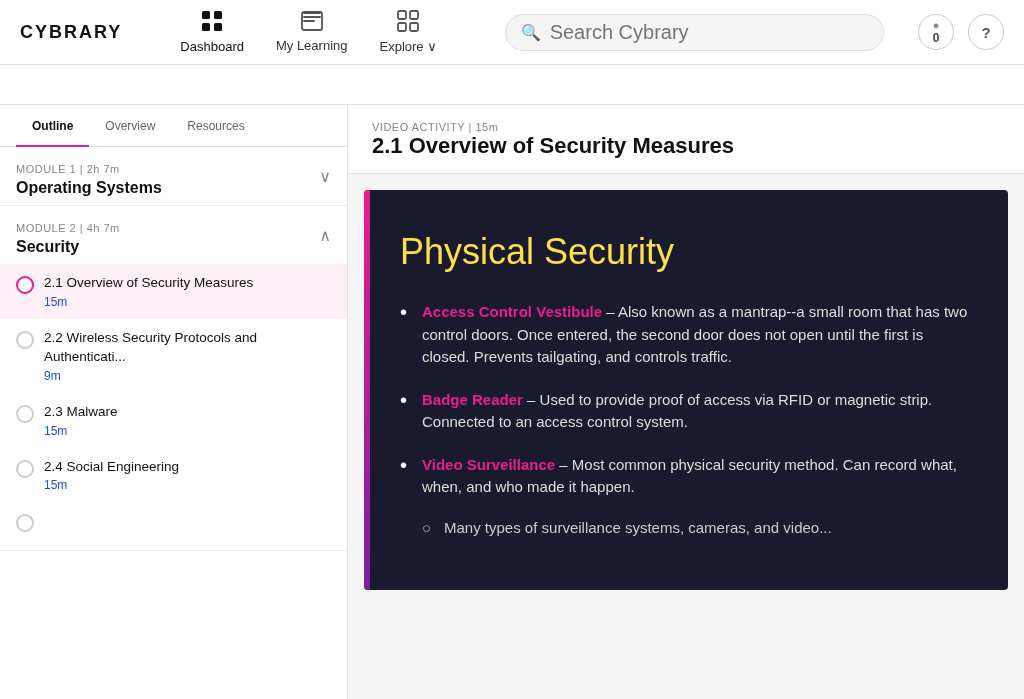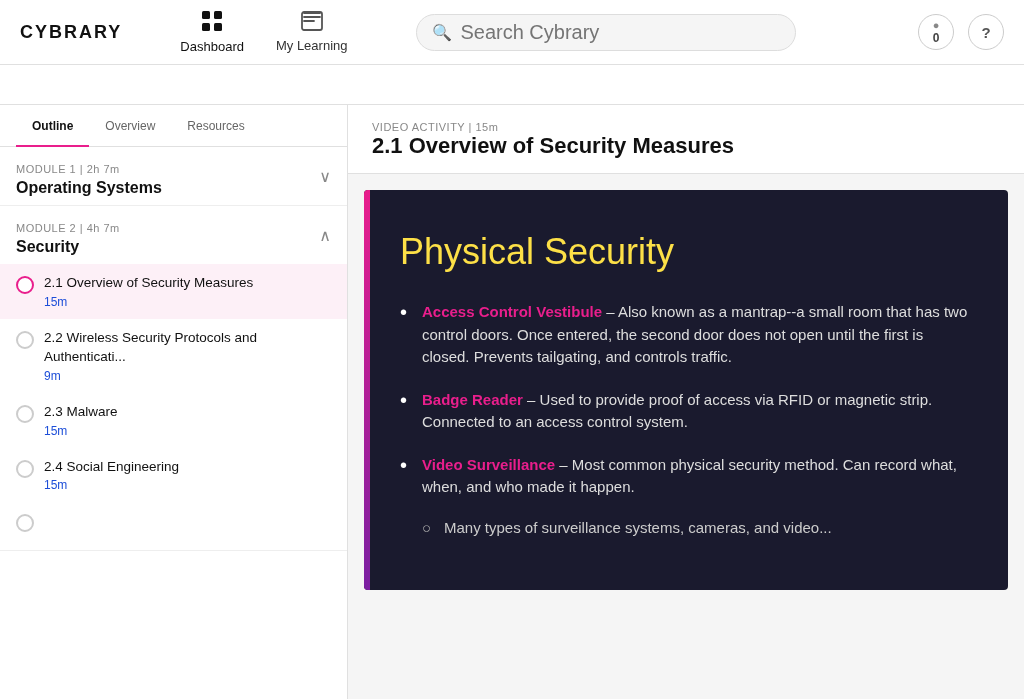--- a/index.html
+++ b/index.html
@@ -303,20 +303,31 @@
     <a class="nav-item">
       <span class="nav-icon">
         <svg width="22" height="20" viewBox="0 0 22 20" fill="none">
           <path d="M3 2h16M3 6h16M3 10h10" stroke="#555" stroke-width="1.8" stroke-linecap="round"></path>
           <rect x="1" y="1" width="20" height="18" rx="2" stroke="#555" stroke-width="1.8" fill="none"></rect>
         </svg>
       </span>
       <span>My Learning</span>
     </a>
 
+    <a class="nav-item">
+      <span class="nav-icon">
+        <svg width="22" height="22" viewBox="0 0 22 22" fill="none">
+          <rect x="1" y="1" width="8" height="8" rx="1.5" stroke="#555" stroke-width="1.8" fill="none"></rect>
+          <rect x="13" y="1" width="8" height="8" rx="1.5" stroke="#555" stroke-width="1.8" fill="none"></rect>
+          <rect x="1" y="13" width="8" height="8" rx="1.5" stroke="#555" stroke-width="1.8" fill="none"></rect>
+          <rect x="13" y="13" width="8" height="8" rx="1.5" stroke="#555" stroke-width="1.8" fill="none"></rect>
+        </svg>
+      </span>
+      <span>Explore ∨</span>
+    </a>
   </div>
 
   <div class="search-bar">
     <span class="search-icon-nav">🔍</span>
     <input type="text" placeholder="Search Cybrary" style="">
   </div>
 
   <div class="navbar-right">
     <div class="nav-btn-circle">
       <span style="font-size:11px; color:#888;">●</span>

